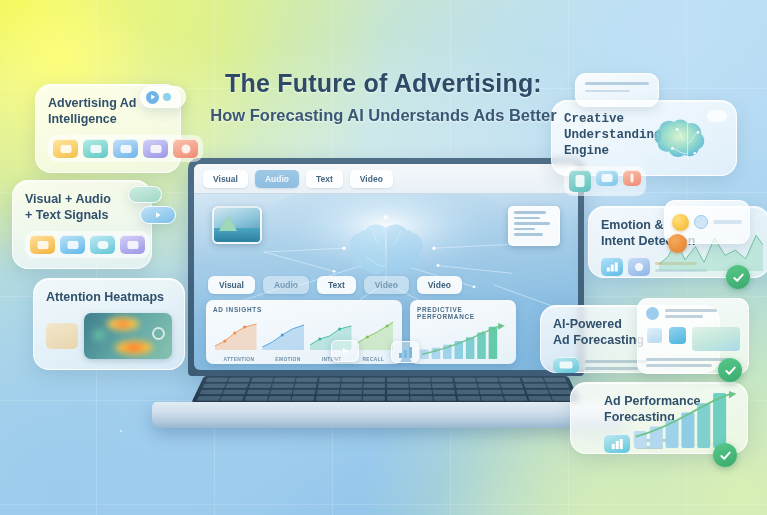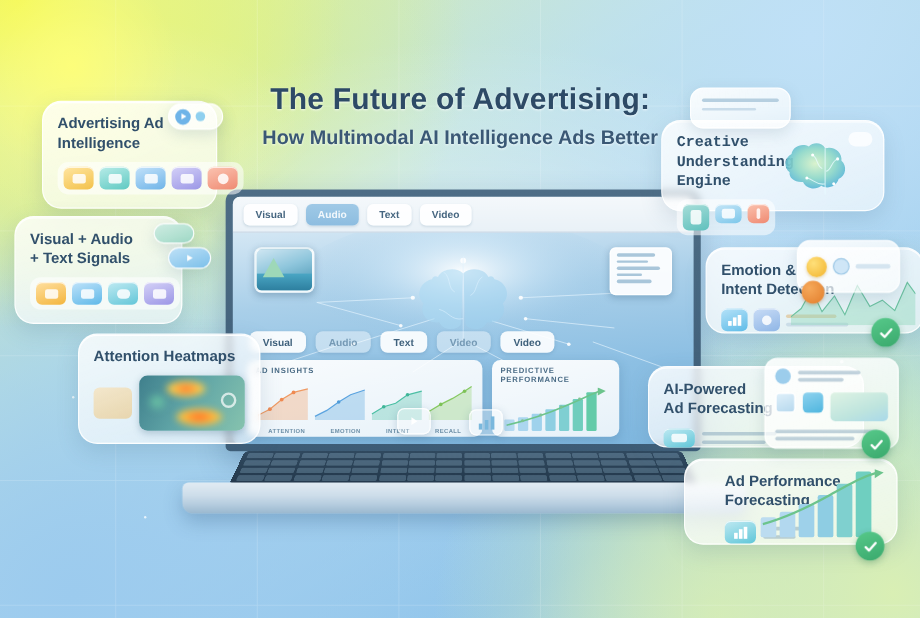--- a/index.html
+++ b/index.html
@@ -158,21 +158,21 @@
 
   <div class="spark" style="left:96px;top:232px;width:3px;height:3px;"></div>
   <div class="spark" style="left:640px;top:120px;width:2px;height:2px;"></div>
   <div class="spark" style="left:700px;top:300px;width:3px;height:3px;"></div>
   <div class="spark" style="left:120px;top:430px;width:2px;height:2px;"></div>
   <div class="spark" style="left:546px;top:250px;width:2px;height:2px;"></div>
   <div class="spark" style="left:60px;top:330px;width:2px;height:2px;"></div>
 
   <div class="title-wrap">
     <div class="title-main">The Future of Advertising:</div>
-    <div class="title-sub">How Multimodal AI Intelligence Ads Better</div>
+    <div class="title-sub">How Forecasting AI Understands Ads Better</div>
   </div>
 
   <div class="card" style="left:35px; top:84px; width:146px;">
     <div class="card-title">Advertising Ad
 Intelligence</div>
     <div class="chiprow-bg" style="margin-top:8px;">
       <div class="chip" style="background:linear-gradient(160deg,#ffe6a2,#f3c14a);">
           <i></i>
         </div>
       <div class="chip" style="background:linear-gradient(160deg,#b8ece8,#5fc9c2);">
@@ -216,21 +216,21 @@
         </div>
     </div>
   </div>
   <div class="mini-pop" style="left:128px; top:186px; width:34px; height:17px; background:linear-gradient(160deg,#cfece2,#9fd9c6);"></div>
   <div class="mini-pop" style="left:140px; top:206px; width:36px; height:18px; background:linear-gradient(160deg,#bfe1f7,#7cc0ea); display:flex;align-items:center;justify-content:center;">
     <svg viewBox="0 0 12 12" width="8" height="8">
         <polygon points="3,2 10,6 3,10" fill="#fff"></polygon>
       </svg>
   </div>
 
-  <div class="card" style="left:33px; top:278px; width:152px;margin-left:32px;">
+  <div class="card" style="left:33px; top:278px; width:152px;">
     <div class="card-title">Attention Heatmaps</div>
     <div style="display:flex; gap:6px; margin-top:8px; align-items:center;">
       <div style="width:35px;height:26px;border-radius:5px;background:linear-gradient(160deg,#f6e3c0,#e8cf9c);opacity:.8;"></div>
       <div class="heat">
         <div class="blob" style="left:22px;top:4px;width:34px;height:14px;background:radial-gradient(ellipse,#ff6a2a,#ffd24a 55%,rgba(255,210,74,0) 78%);"></div>
         <div class="blob" style="left:30px;top:27px;width:40px;height:15px;background:radial-gradient(ellipse,#ff5f24,#ffc83f 55%,rgba(255,200,63,0) 78%);"></div>
         <div class="blob" style="left:6px;top:14px;width:18px;height:16px;background:radial-gradient(ellipse,rgba(120,220,170,.8),rgba(120,220,170,0) 72%);"></div>
         <div style="position:absolute;right:7px;top:14px;width:13px;height:13px;border-radius:50%;border:2px solid rgba(255,255,255,.7);"></div>
       </div>
     </div>

